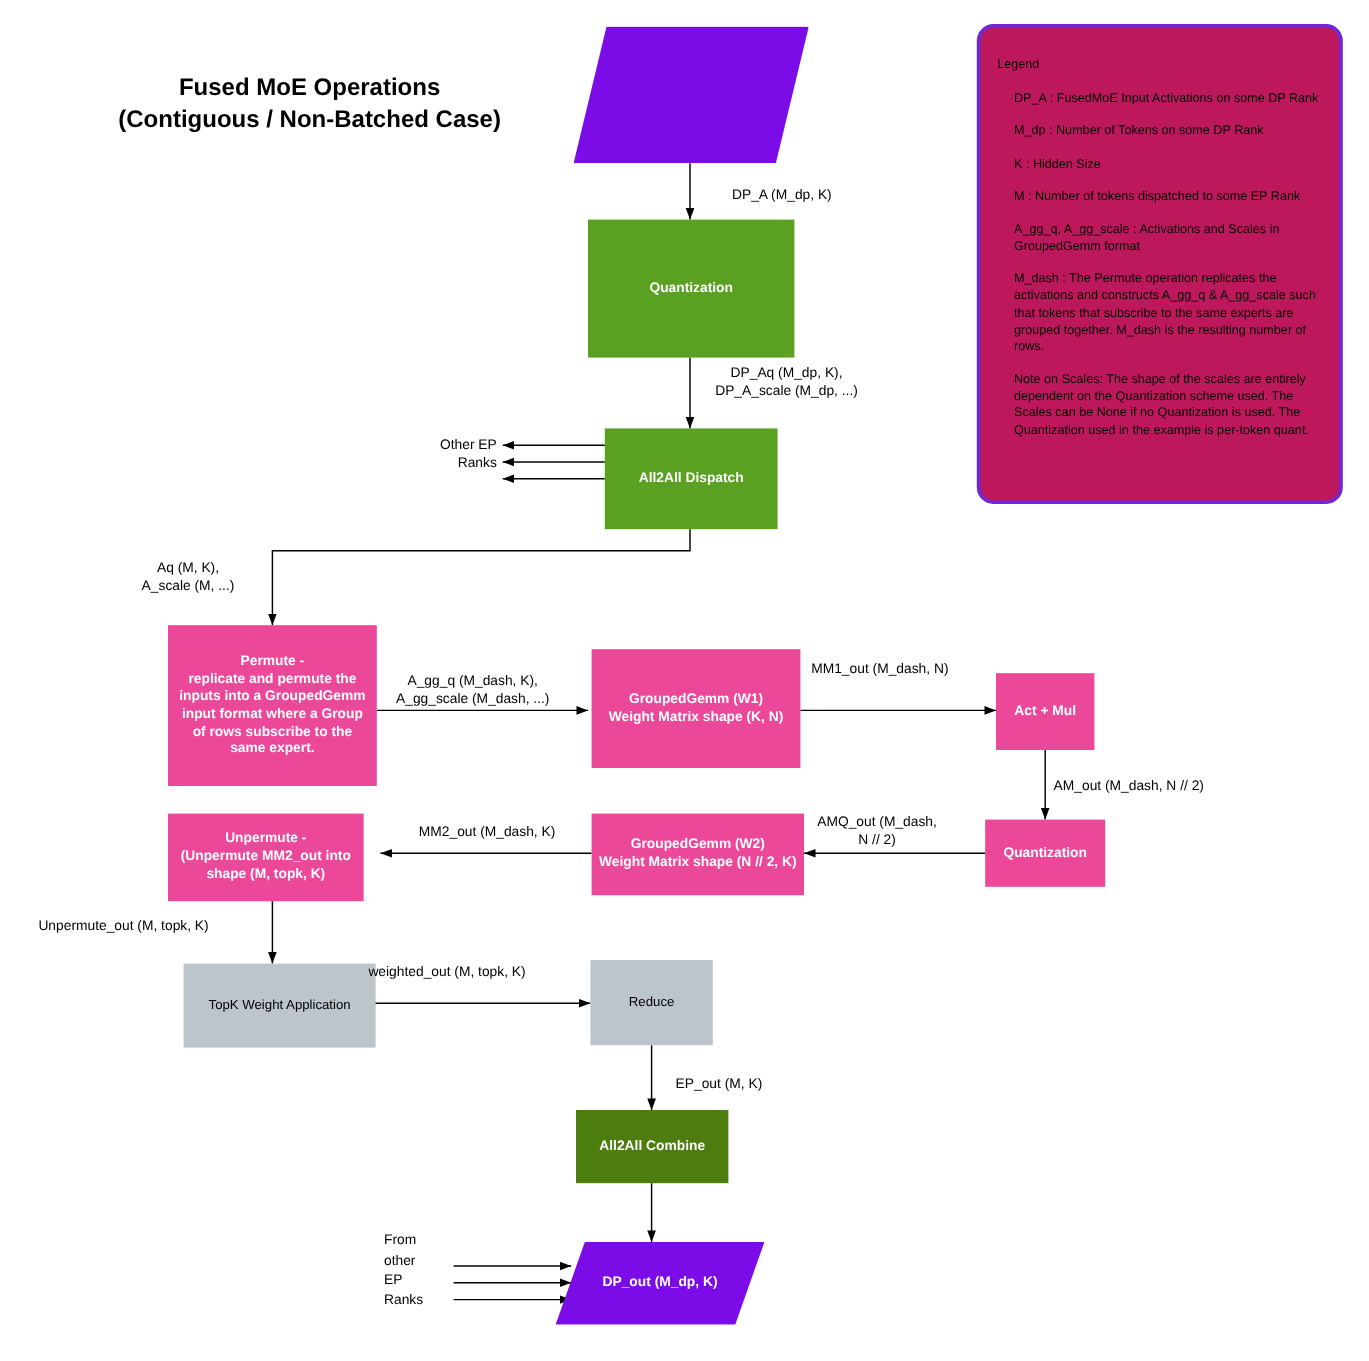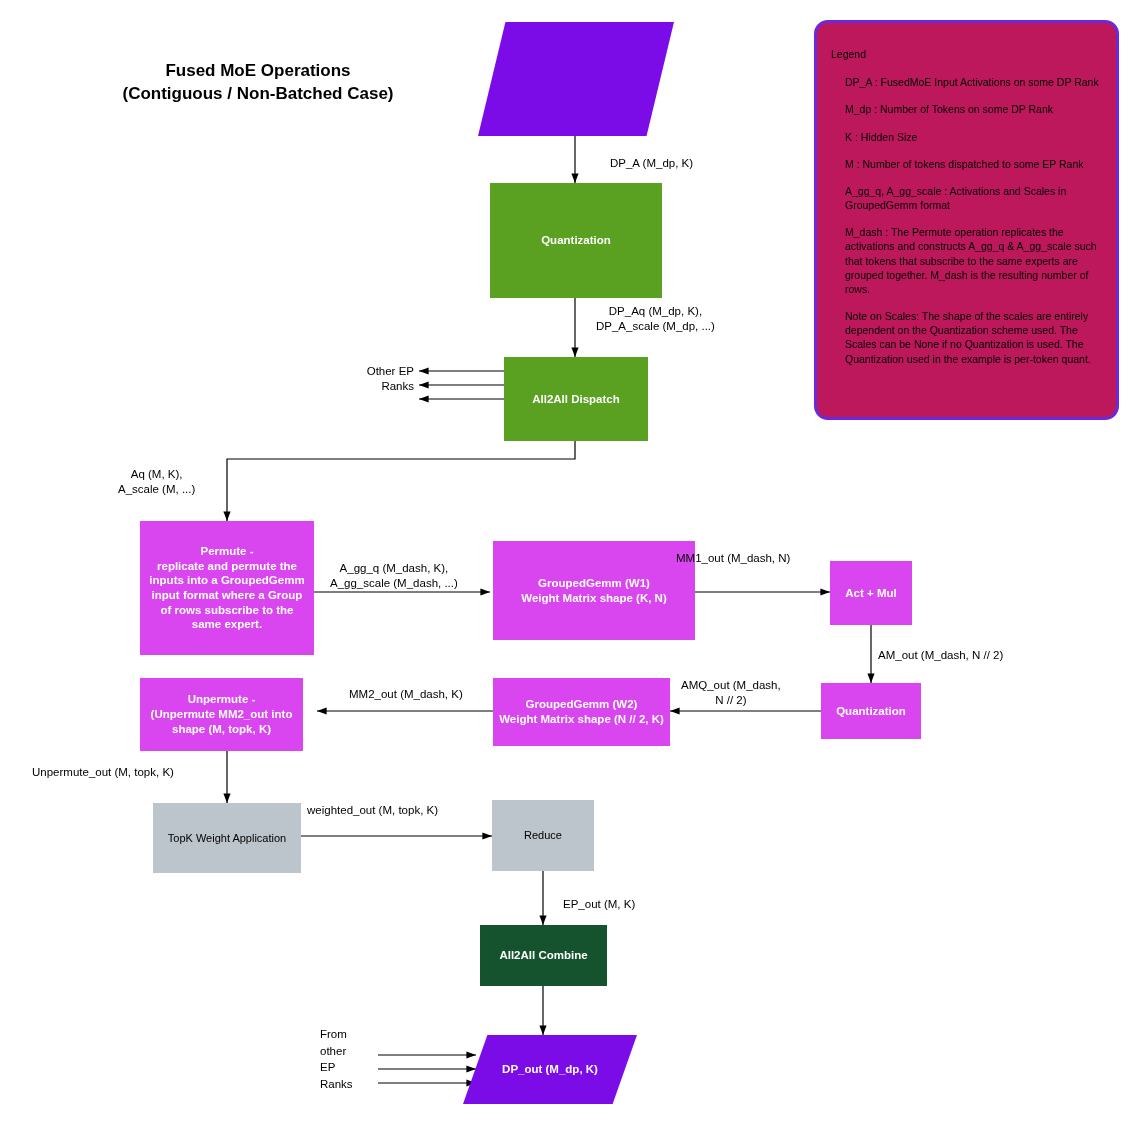--- a/index.html
+++ b/index.html
@@ -34,24 +34,24 @@
     font-size: 11.5px;
     line-height: 1.28;
     font-weight: bold;
     color: #ffffff;
     padding: 3px 5px;
   }
   .node.green {
     background: #5aa021;
   }
   .node.darkgreen {
-    background: #14532d;
+    background: #4d7c0f;
   }
   .node.blue {
-    background: #d946ef;
+    background: #ec4899;
   }
   .node.gray {
     background: #bcc4cc;
     color: #000000;
     font-weight: normal;
   }
   .para {
     position: absolute;
     color: #ffffff;
     font-weight: bold;
@@ -70,21 +70,21 @@
     height: 100%;
     background: #7b0ce8;
   }
   .para .txt {
     position: relative;
     z-index: 2;
     padding: 0 14px;
   }
   .title {
     position: absolute;
-    font-size: 17px;
+    font-size: 20px;
     font-weight: bold;
     line-height: 1.35;
     color: #000000;
     text-align: center;
   }
   .edge-label {
     position: absolute;
     font-size: 11.5px;
     line-height: 1.3;
     color: #000000;
@@ -193,21 +193,21 @@
 
   <div class="node green" style="left:504px; top:357px; width:144px; height:84px;">
     <span style="white-space: pre-line;">All2All Dispatch</span>
   </div>
 
   <div class="node blue" style="left:140px; top:521px; width:174px; height:134px; font-weight:bold;">
     <span style="white-space: pre-line;">Permute -
 replicate and permute the inputs into a GroupedGemm input format where a Group of rows subscribe to the same expert.</span>
   </div>
 
-  <div class="node blue" style="left:493px; top:541px; width:202px; height:99px;">
+  <div class="node blue" style="left:493px; top:541px; width:174px; height:99px;">
     <span style="white-space: pre-line;">GroupedGemm (W1)
 Weight Matrix shape (K, N)</span>
   </div>
 
   <div class="node blue" style="left:830px; top:561px; width:82px; height:64px;">
     <span style="white-space: pre-line;">Act + Mul</span>
   </div>
 
   <div class="node blue" style="left:821px; top:683px; width:100px; height:56px;">
     <span style="white-space: pre-line;">Quantization</span>
@@ -216,21 +216,21 @@
   <div class="node blue" style="left:493px; top:678px; width:177px; height:68px;">
     <span style="white-space: pre-line;">GroupedGemm (W2)
 Weight Matrix shape (N // 2, K)</span>
   </div>
 
   <div class="node blue" style="left:140px; top:678px; width:163px; height:73px;">
     <span style="white-space: pre-line;">Unpermute -
 (Unpermute MM2_out  into shape (M, topk, K)</span>
   </div>
 
-  <div class="node gray" style="left:153px; top:803px; width:148px; height:70px; font-size:11px;">
+  <div class="node gray" style="left:153px; top:803px; width:160px; height:70px; font-size:11px;">
     <span style="white-space: pre-line;">TopK Weight Application</span>
   </div>
 
   <div class="node gray" style="left:492px; top:800px; width:102px; height:71px; font-size:11px;">
     <span style="white-space: pre-line;">Reduce</span>
   </div>
 
   <div class="node darkgreen" style="left:480px; top:925px; width:127px; height:61px;">
     <span style="white-space: pre-line;">All2All Combine</span>
   </div>

